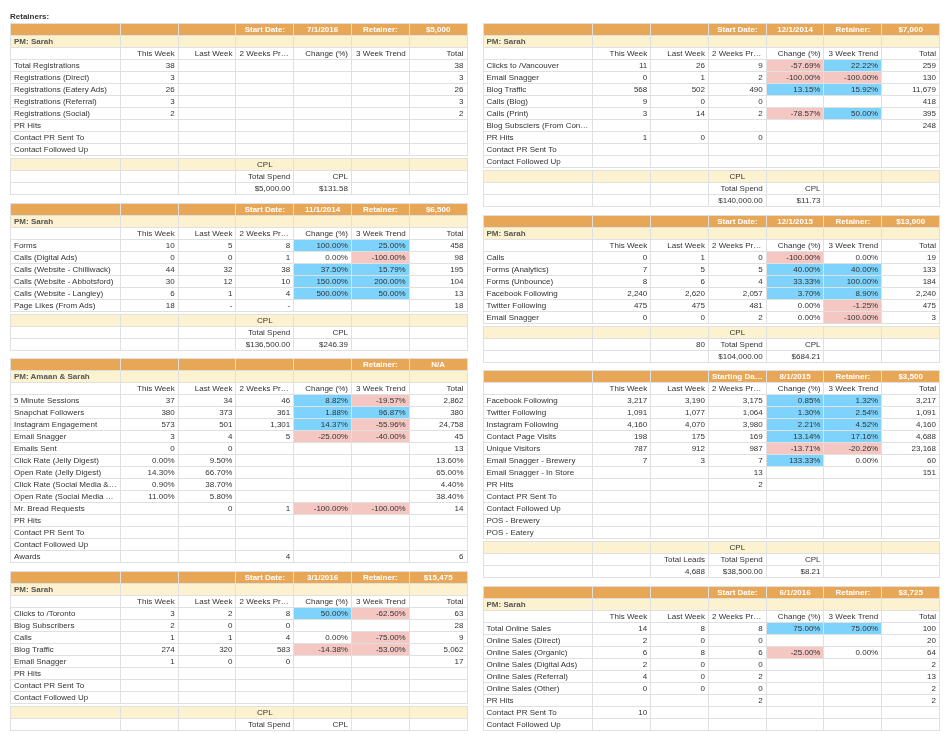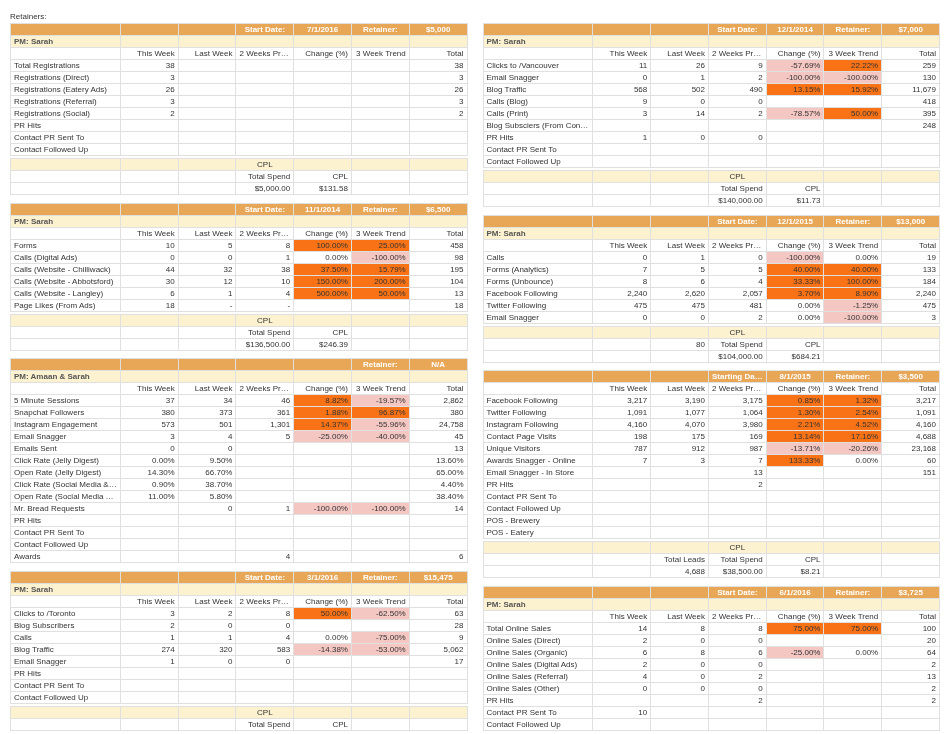--- a/index.html
+++ b/index.html
@@ -7,23 +7,23 @@
   .wrap { display: flex; gap: 15px; }
   .col { flex: 1; }
   table { border-collapse: collapse; width: 100%; table-layout: fixed; }
   td { border: 1px solid #e0e0e0; padding: 1px 3px; height: 11px; white-space: nowrap; overflow: hidden; text-overflow: ellipsis; vertical-align: middle; }
   .hdr-orange td { background: #e8a657; color: #fff; font-weight: bold; margin-top: 8px; }
   .hdr-yellow td { background: #fdf2d0; color: #555; font-weight: bold; margin-top: 11px; }
   .hdr-cream td { background: #fdf2d0; }
   .label { text-align: left; }
   .num { text-align: right; }
   .ctr { text-align: center; }
-  .pos { background: #f97316; }
+  .pos { background: #7dd3fc; }
   .neg { background: #f4c7c3; }
-  .title { font-weight: normal; padding: 2px 0; }
+  .title { font-weight: bold; padding: 2px 0; }
   .spacer td { border: none; height: 8px; }
   .sm-spacer td { border: none; height: 3px; }
   .col-metric { width: 24%; }
   .col-data { width: 12.6%; }
 </style>
 </head>
 <body>
 
 <div class="title">Retainers:</div>
 <div class="wrap">
@@ -953,21 +953,21 @@
           <tr>
             <td class="label">Unique Visitors</td>
             <td class="num">787</td>
             <td class="num">912</td>
             <td class="num">987</td>
             <td class="num neg">-13.71%</td>
             <td class="num neg">-20.26%</td>
             <td class="num">23,168</td>
           </tr>
           <tr>
-            <td class="label">Awards Snagger - Online</td>
+            <td class="label">Email Snagger - Brewery</td>
             <td class="num">7</td>
             <td class="num">3</td>
             <td class="num">7</td>
             <td class="num pos">133.33%</td>
             <td class="num ">0.00%</td>
             <td class="num">60</td>
           </tr>
           <tr>
             <td class="label">Email Snagger - In Store</td>
             <td class="num"></td>

